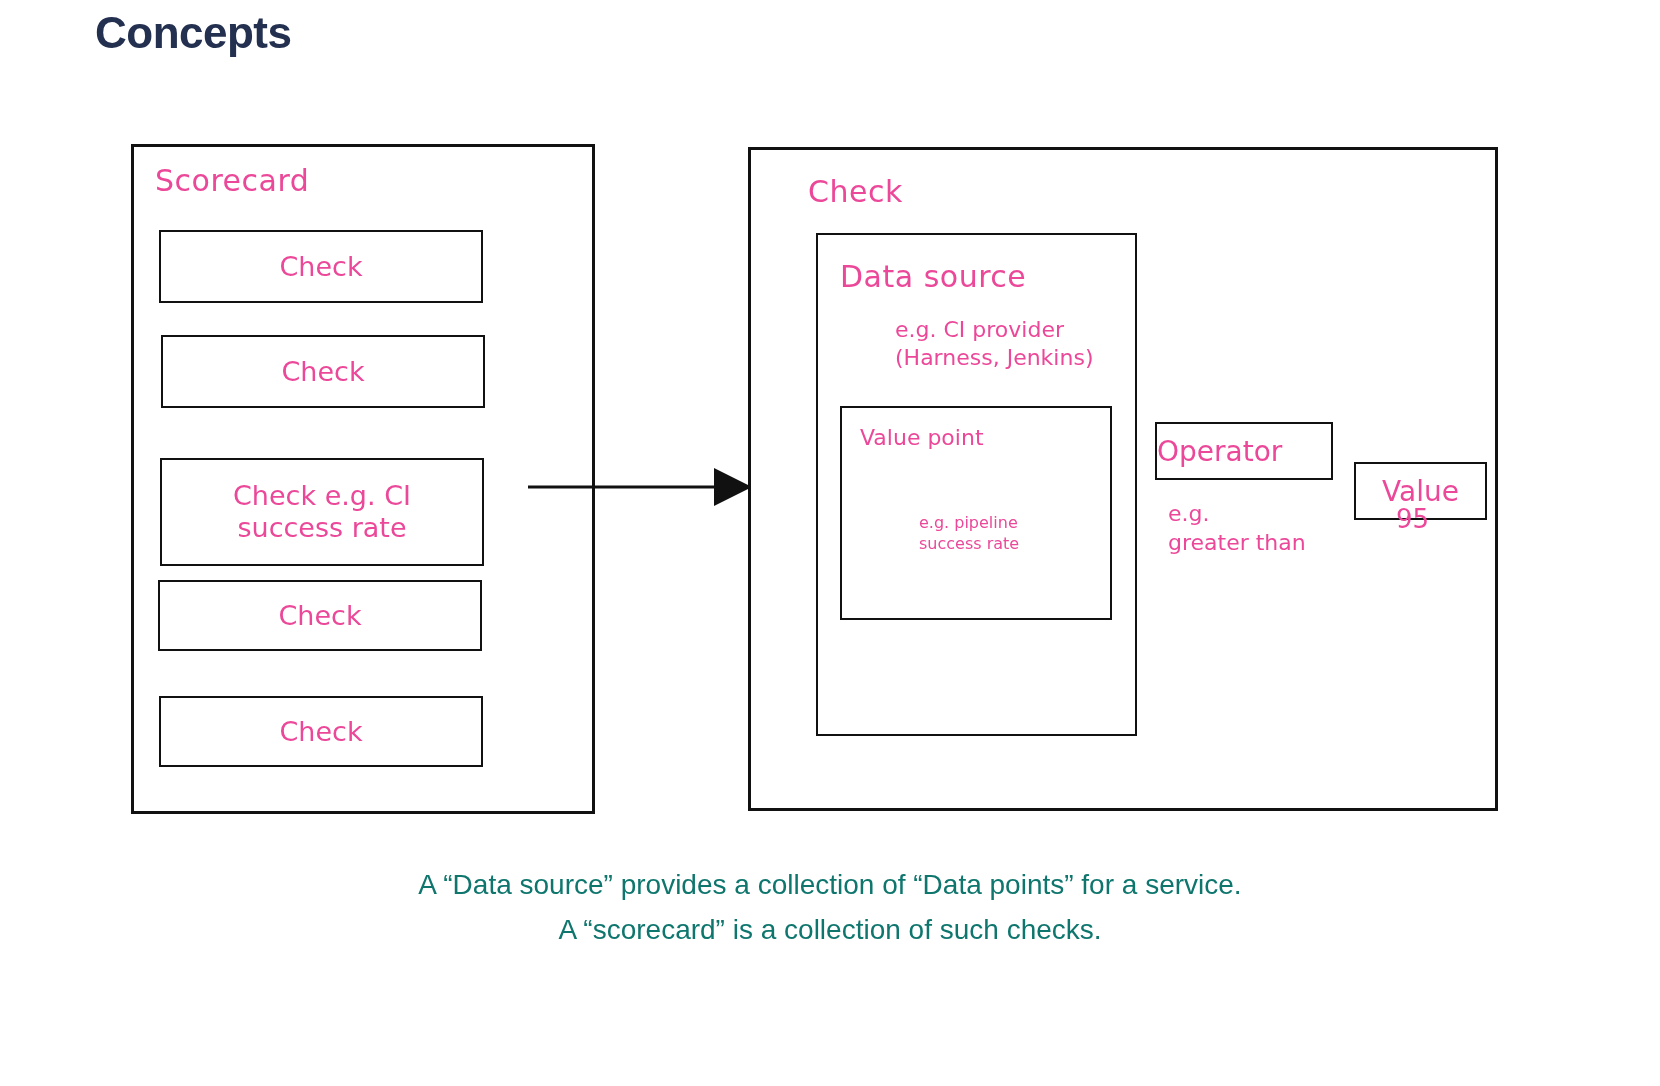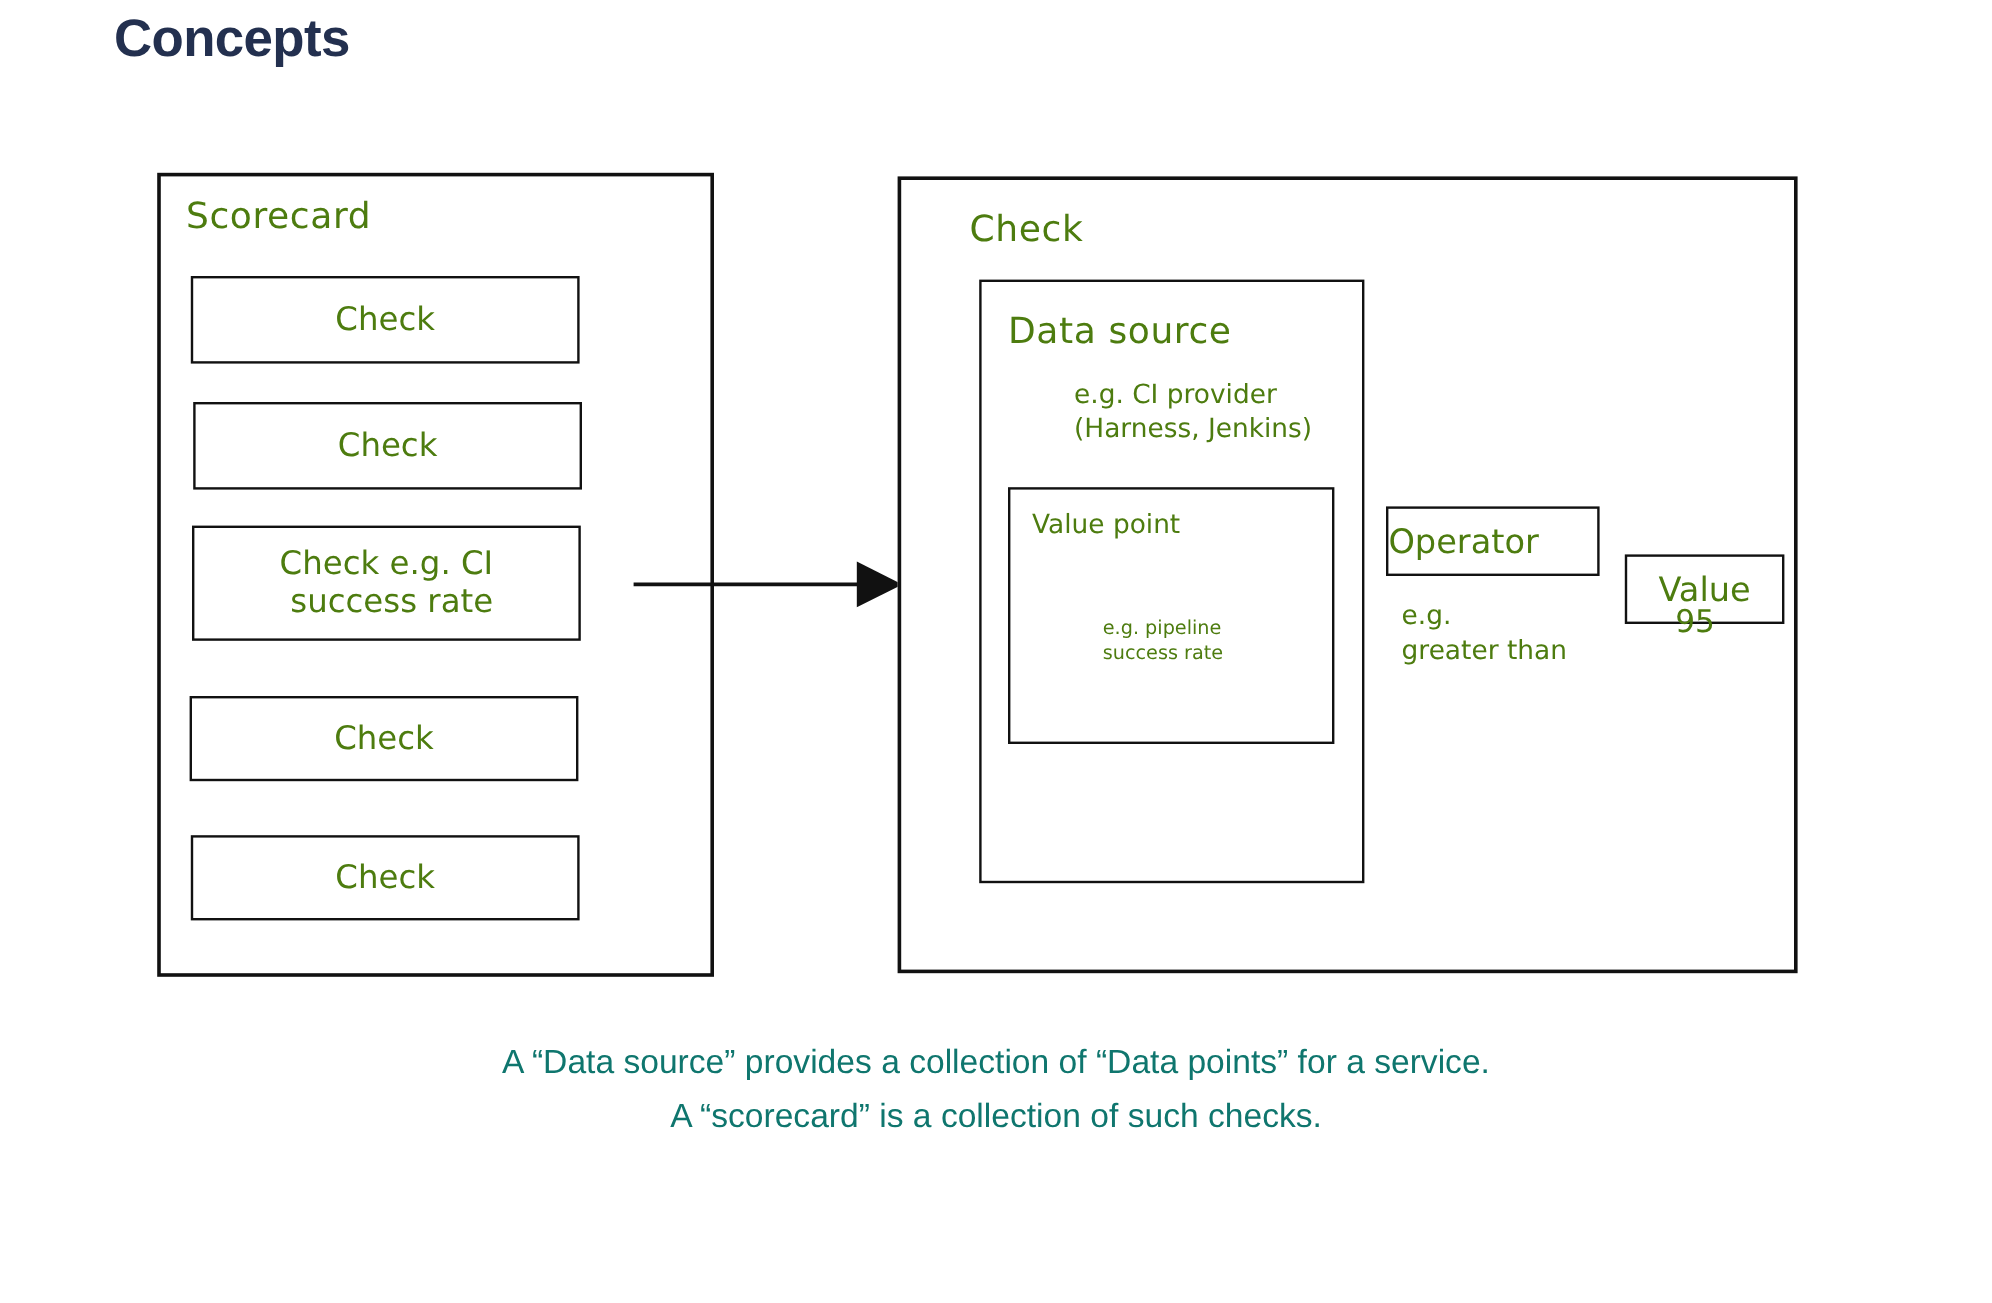--- a/index.html
+++ b/index.html
@@ -24,21 +24,21 @@
 
   
   #diagram{
     position:absolute;
     left:0; top:0;
     width:1660px; height:840px;
   }
 
   .hand{
     font-family:"DejaVu Sans", sans-serif;
-    color:#4d7c0f;
+    color:#ec4899;
     font-weight:400;
   }
 
   
   .box{
     position:absolute;
     border:3px solid #111111;
     background:#ffffff;
     box-sizing:border-box;
   }
@@ -52,21 +52,21 @@
   }
 
   .check-item{
     display:flex;align-items:center;justify-content:center;
     text-align:center;
     font-size:27px;
     line-height:1.18;
   }
   #check-1{ left:159px; top:230px;  width:324px; height:73px; }
   #check-2{ left:161px; top:335px;  width:324px; height:73px; }
-  #check-3{ left:160px; top:438px;  width:324px; height:96px;text-align:right; }
+  #check-3{ left:160px; top:458px;  width:324px; height:108px; }
   #check-4{ left:158px; top:580px;  width:324px; height:71px; }
   #check-5{ left:159px; top:696px;  width:324px; height:71px; }
 
   
   #arrow-to-check{
     position:absolute;
     left:500px; top:455px;
     width:260px; height:70px;
     pointer-events:none;
   }

